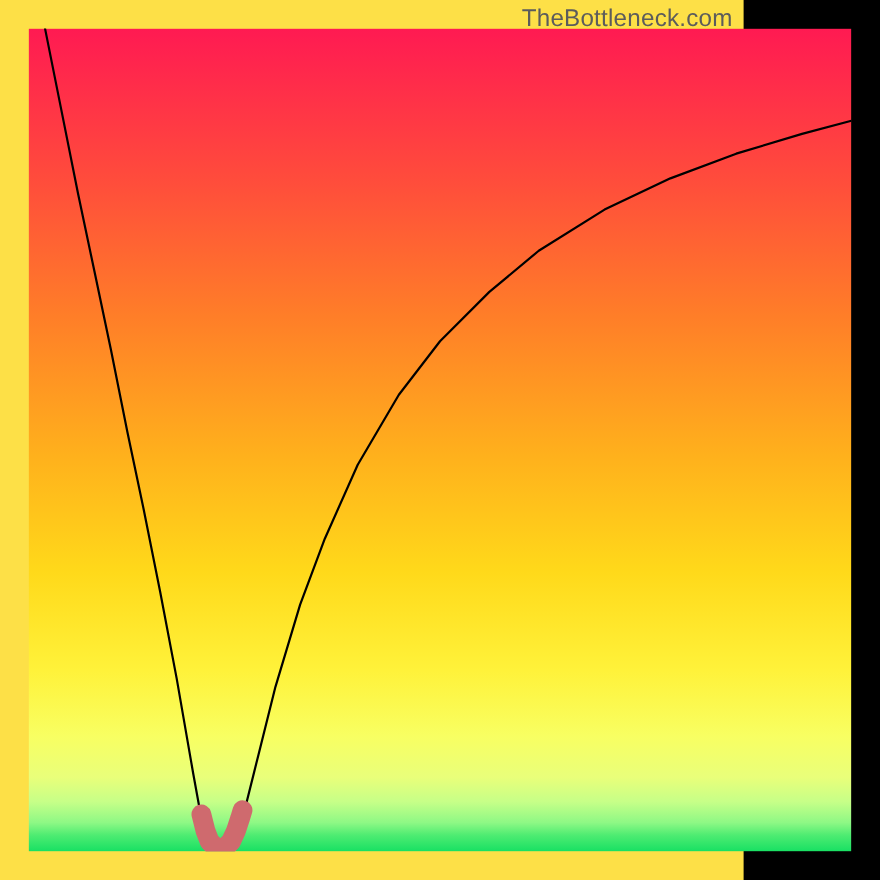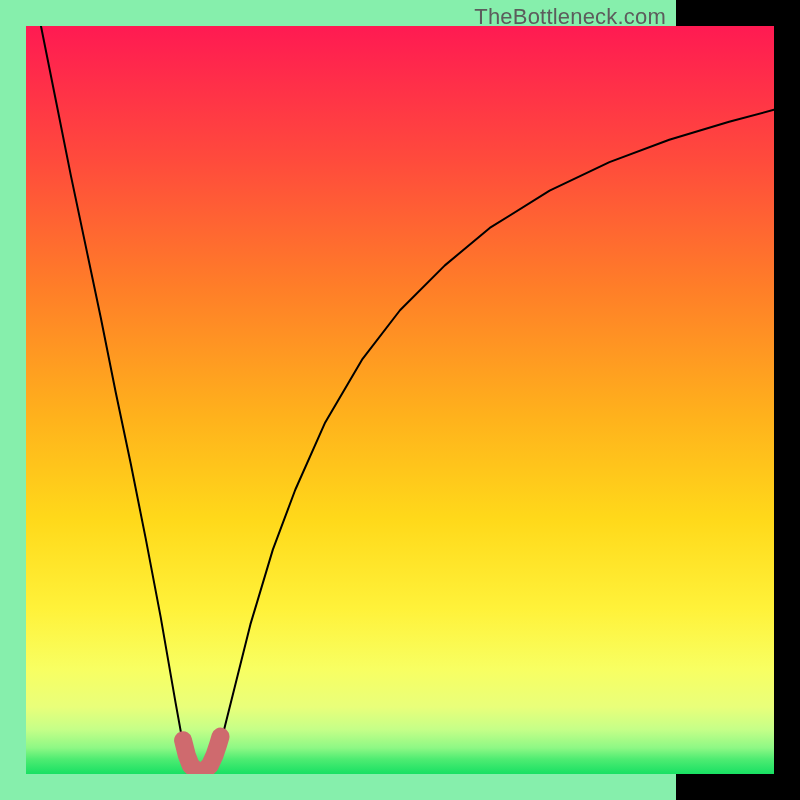--- a/index.html
+++ b/index.html
@@ -1,20 +1,20 @@
 <!DOCTYPE html>
 <html><head>
 <meta charset="utf-8">
 <style>
   * { margin: 0; padding: 0; box-sizing: border-box; }
   html, body { width: 800px; height: 800px; overflow: hidden; background: #000; }
   .outer {
     width: 676px;
     height: 800px;
-    background: #86efac;
+    background: #fde047;
     position: relative;
   }
   .plot {
     position: absolute;
     left: 26px;
     top: 26px;
     width: 748px;
     height: 748px;
   }
   .watermark {

